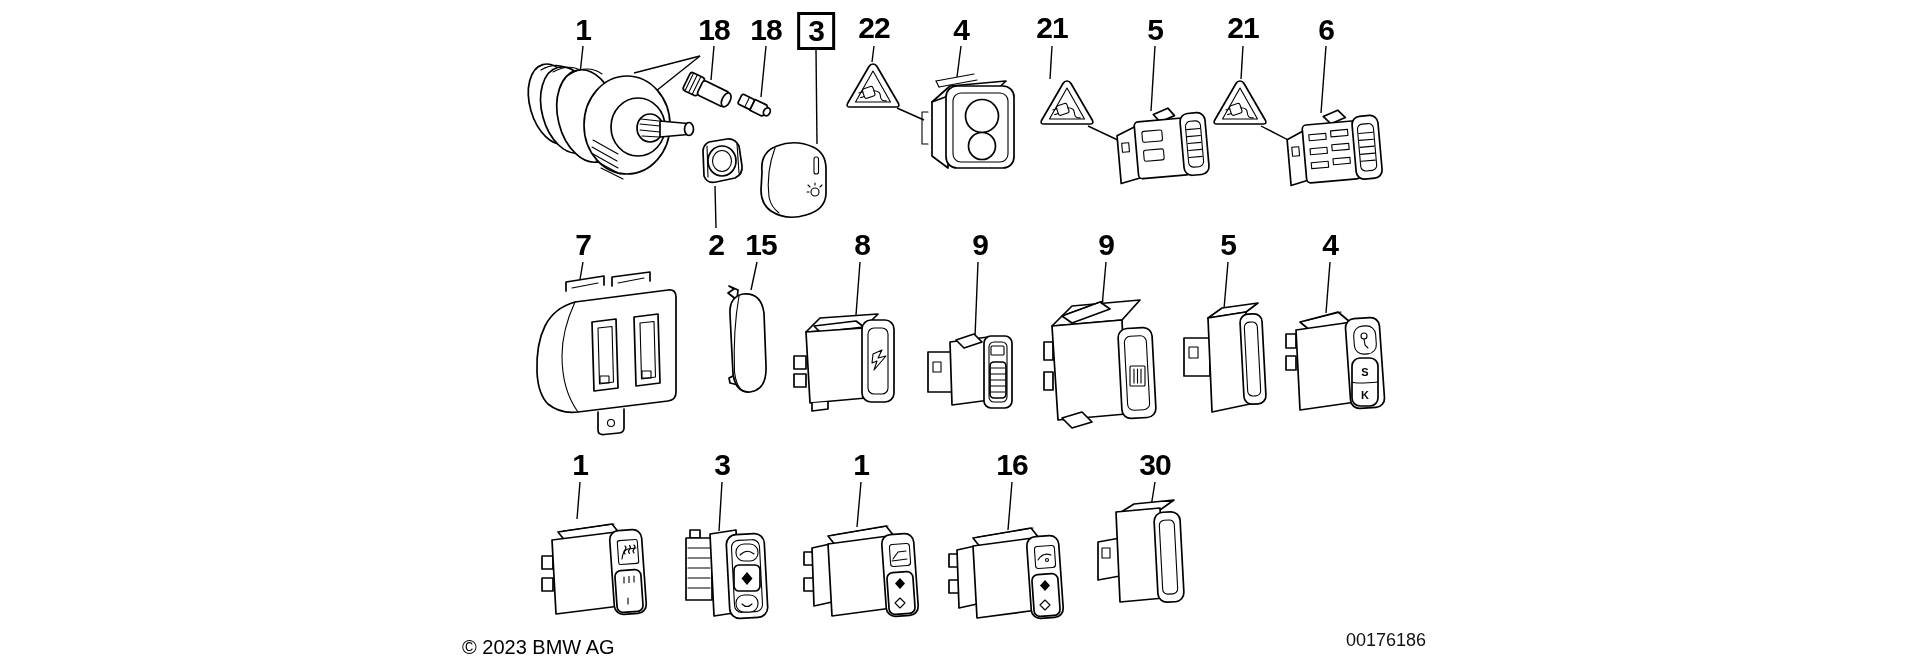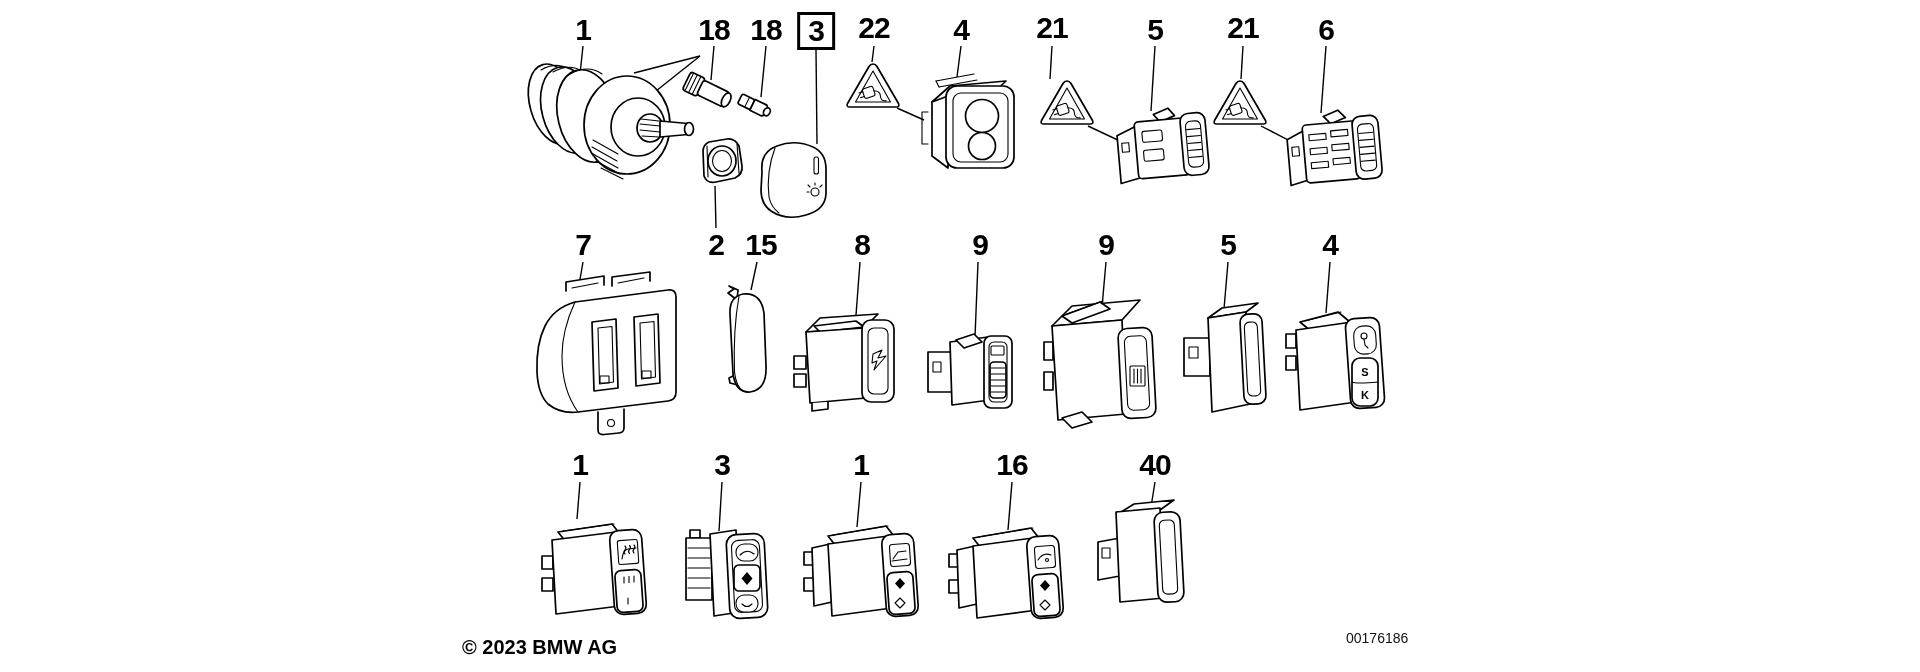--- a/index.html
+++ b/index.html
@@ -10,25 +10,25 @@
   #art{position:absolute;left:0;top:0;}
   .callout{
     position:absolute;transform:translateX(-50%);
     font-weight:700;font-size:30px;line-height:30px;color:#000;
     letter-spacing:-1px;white-space:nowrap;cursor:pointer;
   }
   .callout.boxed{
     border:3px solid #000;padding:1px 8px 2px 8px;line-height:29px;
   }
   #copyright{
-    position:absolute;left:462px;top:636px;font-weight:700;font-size:20px;
+    position:absolute;left:462px;top:636px;font-weight:400;font-size:20px;
     color:#000;letter-spacing:0px;
   }
   #docnum{
-    position:absolute;left:1346px;top:630px;font-weight:400;font-size:14px;color:#111;
+    position:absolute;left:1346px;top:630px;font-weight:400;font-size:18px;color:#111;
   }
   
   .ln{stroke:#000;stroke-width:1.7;fill:none;stroke-linecap:round;stroke-linejoin:round;}
   .f{fill:#fff;}
   .thin{stroke-width:1.1;}
   .leader{stroke:#000;stroke-width:1.4;}
   .sym{font-family:"Liberation Sans",sans-serif;font-weight:700;font-size:11px;fill:#000;stroke:none;}
 </style>
 </head>
 <body>
@@ -396,18 +396,18 @@
 <div class="callout" style="left:862px;top:230px">8</div>
 <div class="callout" style="left:980px;top:230px">9</div>
 <div class="callout" style="left:1106px;top:230px">9</div>
 <div class="callout" style="left:1228px;top:230px">5</div>
 <div class="callout" style="left:1330px;top:230px">4</div>
 
 <div class="callout" style="left:580px;top:450px">1</div>
 <div class="callout" style="left:722px;top:450px">3</div>
 <div class="callout" style="left:861px;top:450px">1</div>
 <div class="callout" style="left:1012px;top:450px">16</div>
-<div class="callout" style="left:1155px;top:450px">40</div>
+<div class="callout" style="left:1155px;top:450px">30</div>
 
 <div id="copyright">© 2023 BMW AG</div>
 <div id="docnum">00176186</div>
 
 </div>
 
 </body></html>

